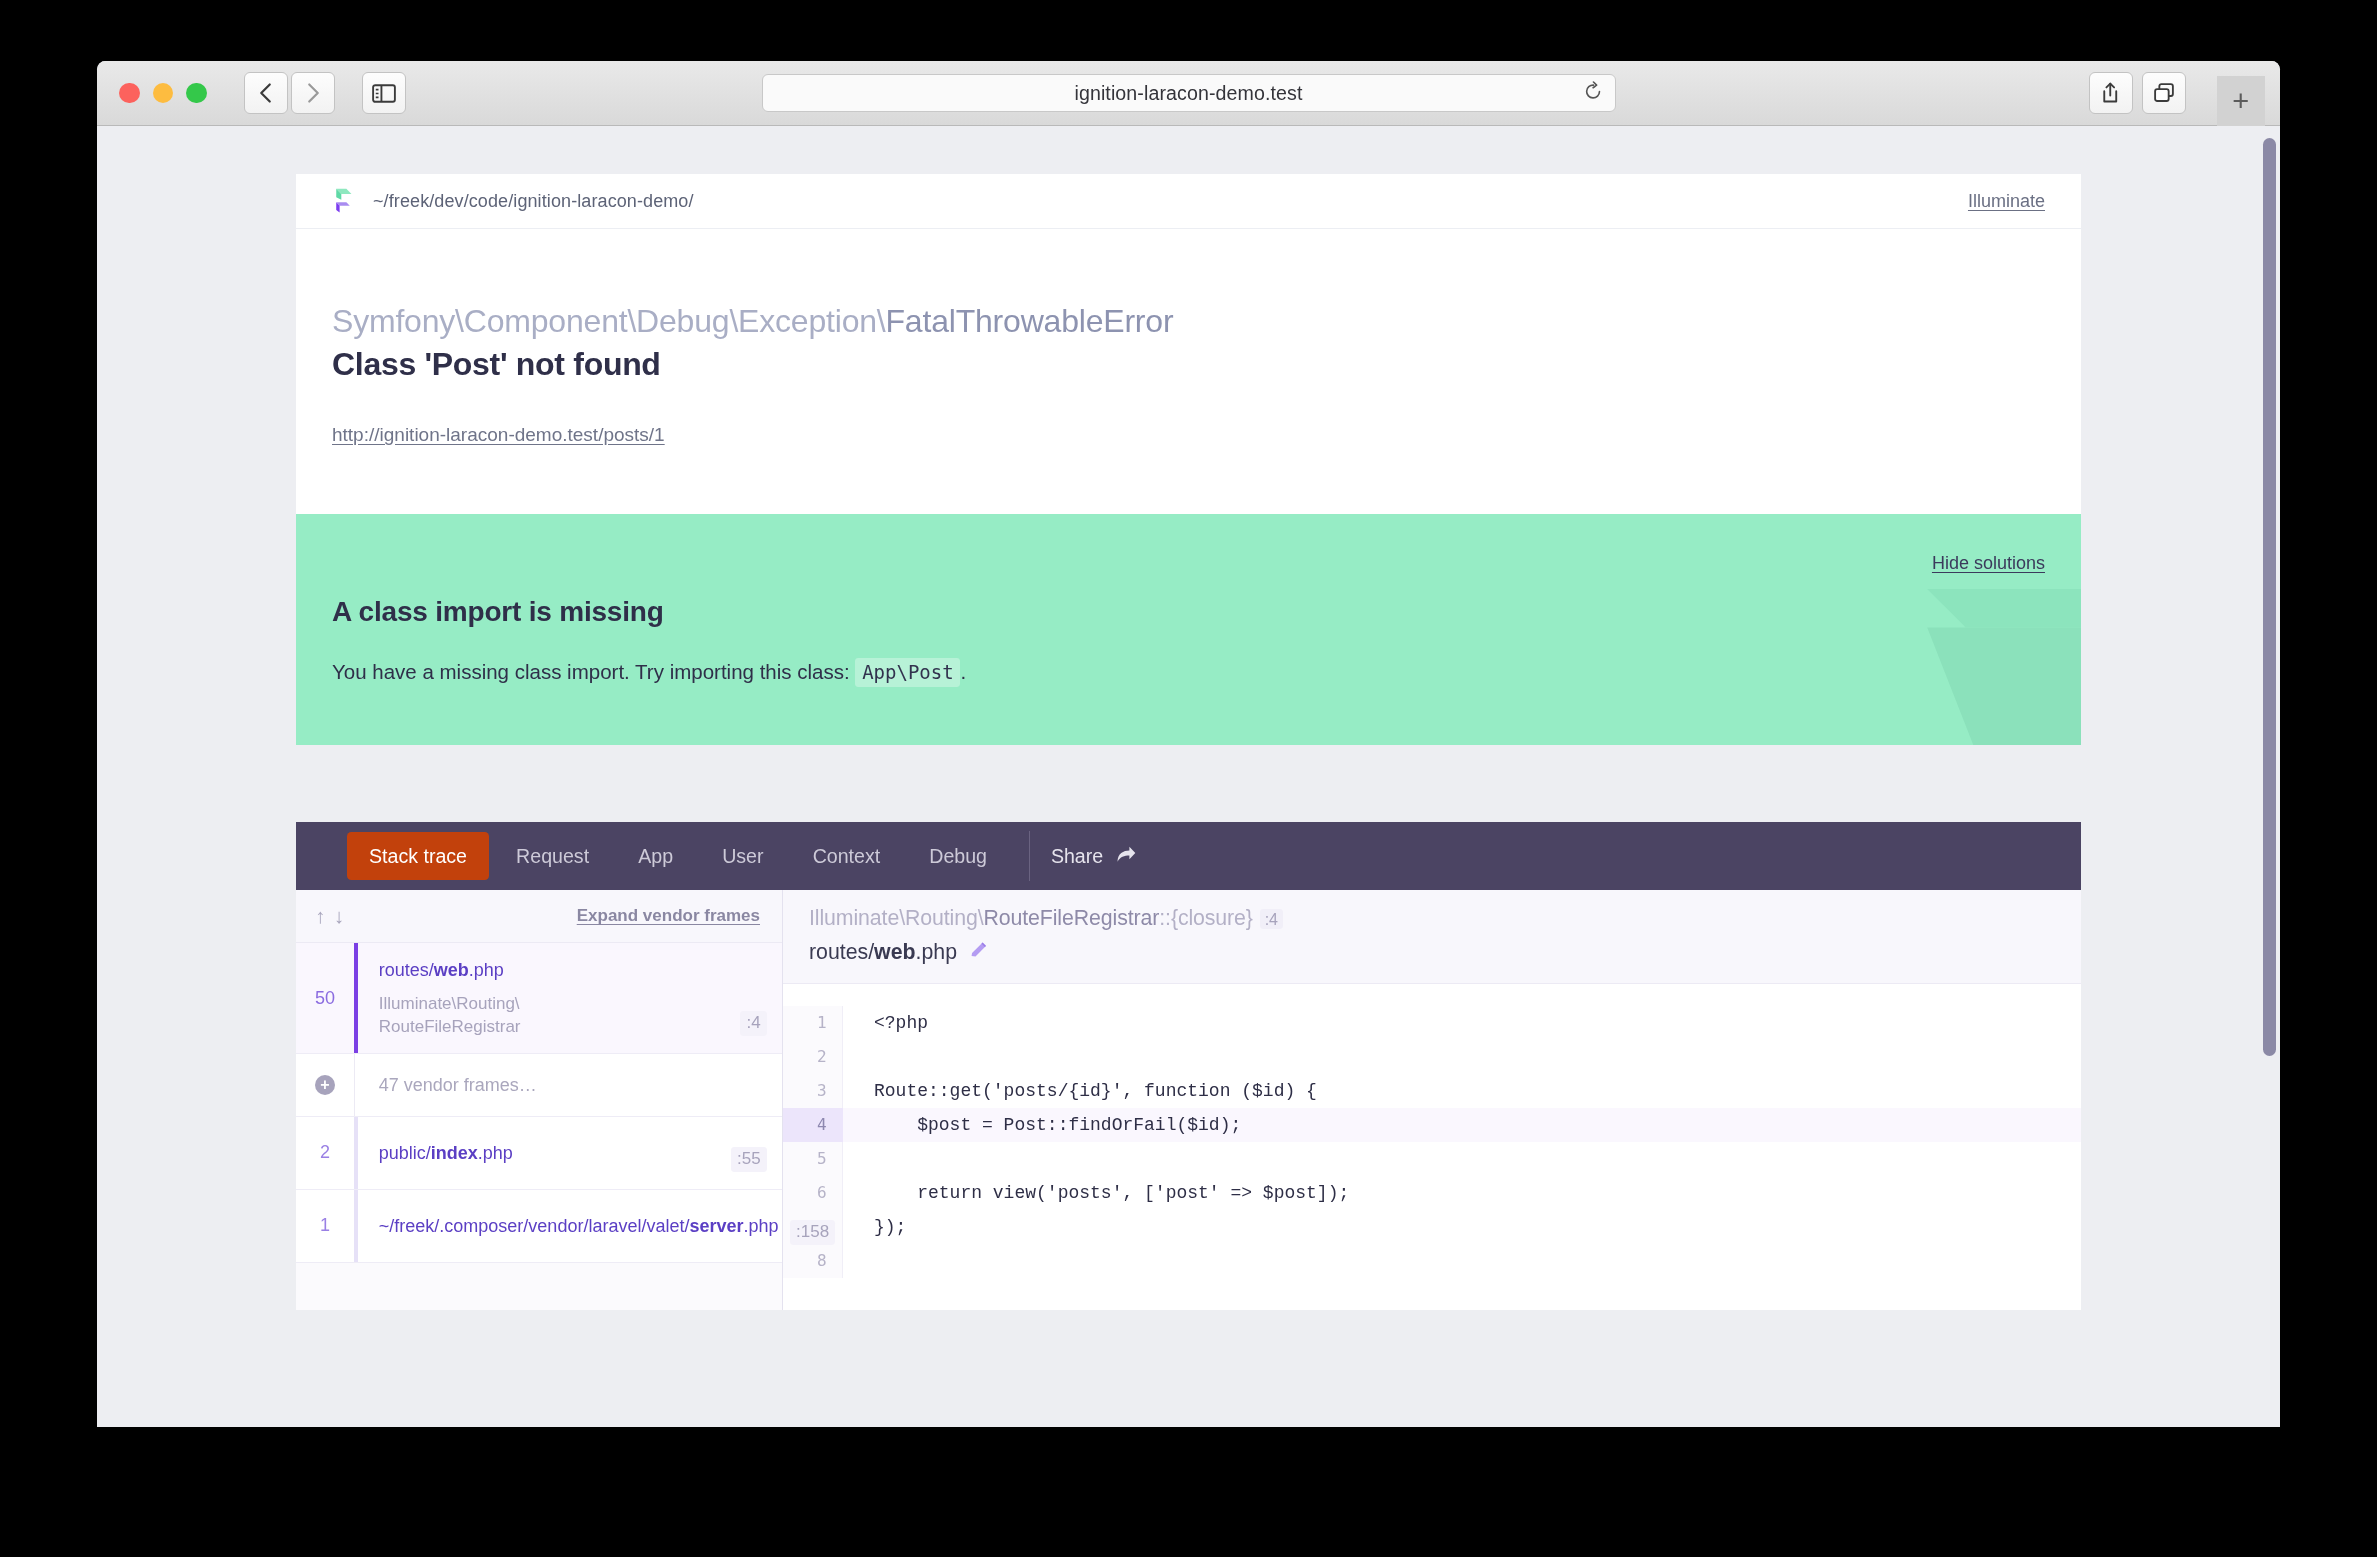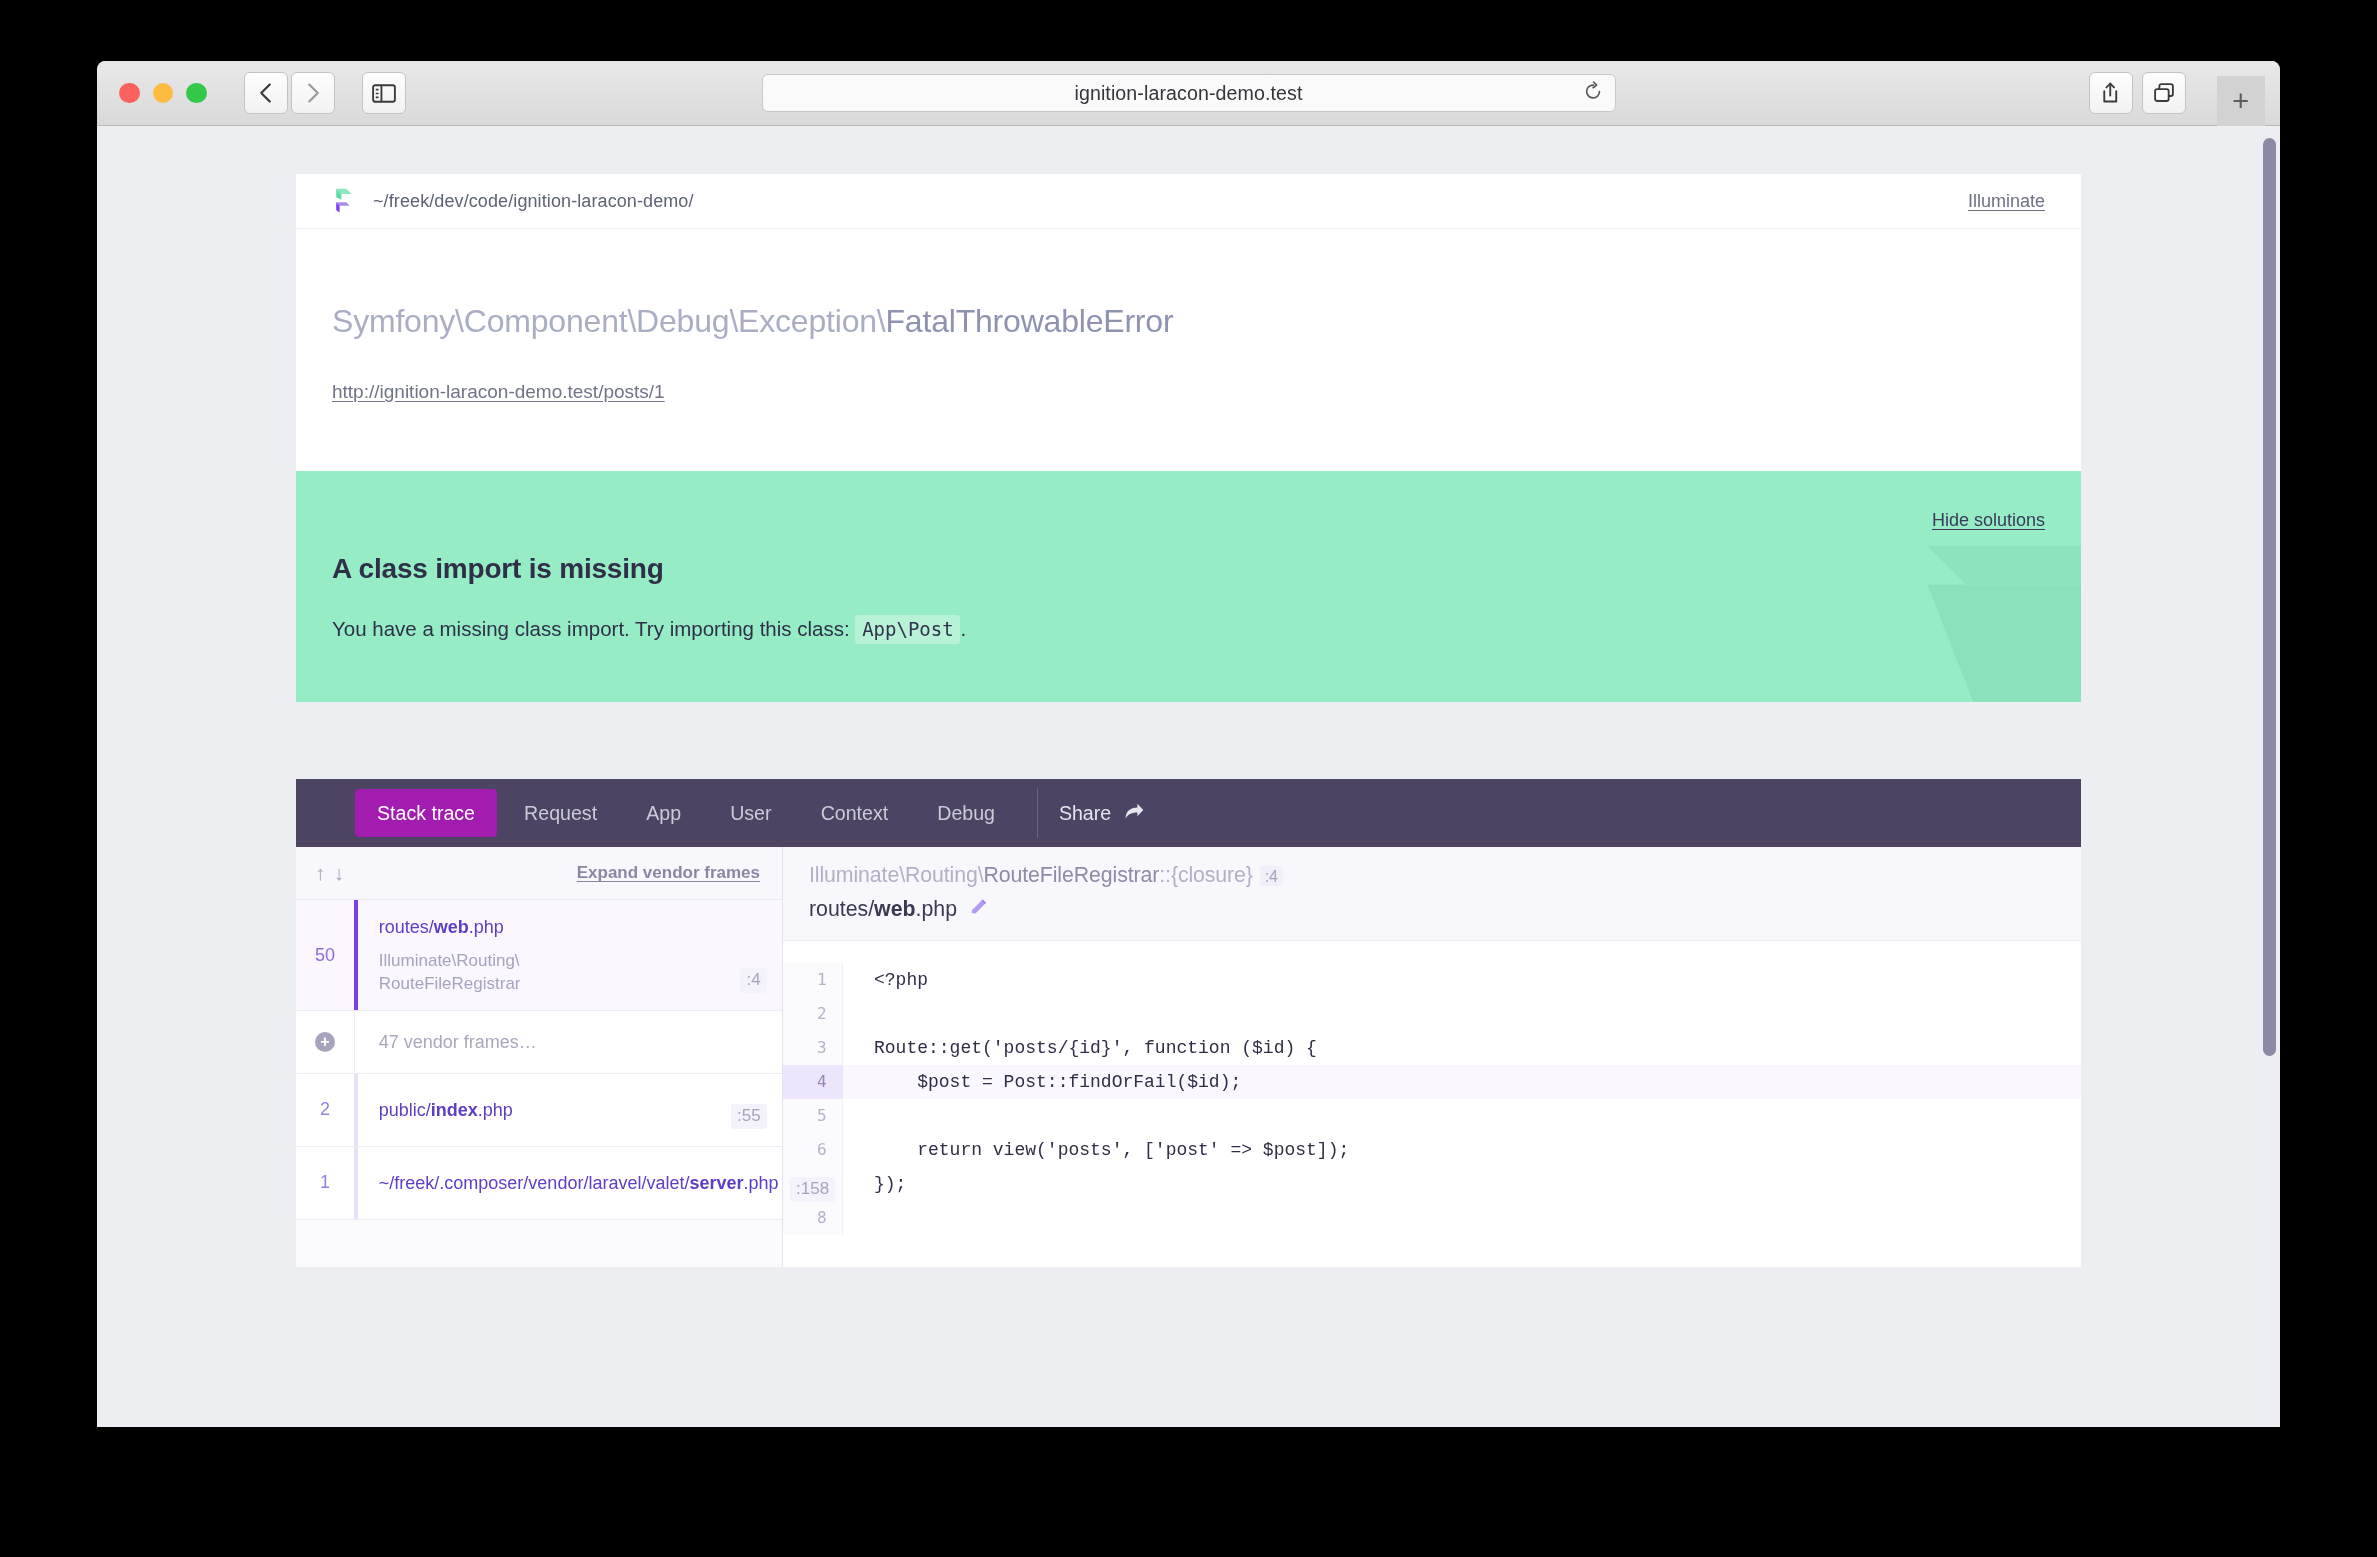--- a/index.html
+++ b/index.html
@@ -202,24 +202,23 @@
   .tab {
     height: 48px;
     padding: 0 22px;
     display: flex; align-items: center;
     font-size: 19.6px;
     color: #cdcad8;
     border-radius: 4.3px;
     margin-right: 5.1px;
   }
   .tab.active {
-    background: #a21caf;
+    background: #c2410c;
     color: #ffffff;
     font-weight: 400;
-    margin-left: 8px;
   }
   .tab-divider {
     width: 0.9px; height: 50px;
     background: #6a6381;
     margin: 0 20.5px 0 15.4px;
   }
   .share {
     display: flex; align-items: center; gap: 12px;
     font-size: 19.6px; color: #e6e4ed;
   }
@@ -420,20 +419,21 @@
               <polygon points="5,18 17,18 21,22 9,22" fill="#a98cf0"></polygon>
               <polygon points="5,18 9,22 9,30 5,27" fill="#7c3df0"></polygon>
             </svg>
           </span>
           <span class="path">~/freek/dev/code/ignition-laracon-demo/</span>
           <a class="telescope">Illuminate</a>
         </div>
 
         <div class="errbody">
           <div class="exception-class"><span>Symfony\Component\Debug\Exception\</span><span class="tail">FatalThrowableError</span></div>
+          <div class="exception-msg">Class 'Post' not found</div>
           <a class="exception-url">http://ignition-laracon-demo.test/posts/1</a>
         </div>
       </div>
 
       <div class="solution">
         <svg class="watermark" viewBox="0 0 300 300">
           <polygon points="60,0 300,0 300,45 105,45" fill="#8ce4bd"></polygon>
           <polygon points="60,45 300,45 300,300 160,300" fill="#8ae0ba"></polygon>
         </svg>
         <a class="hide-solutions">Hide solutions</a>

